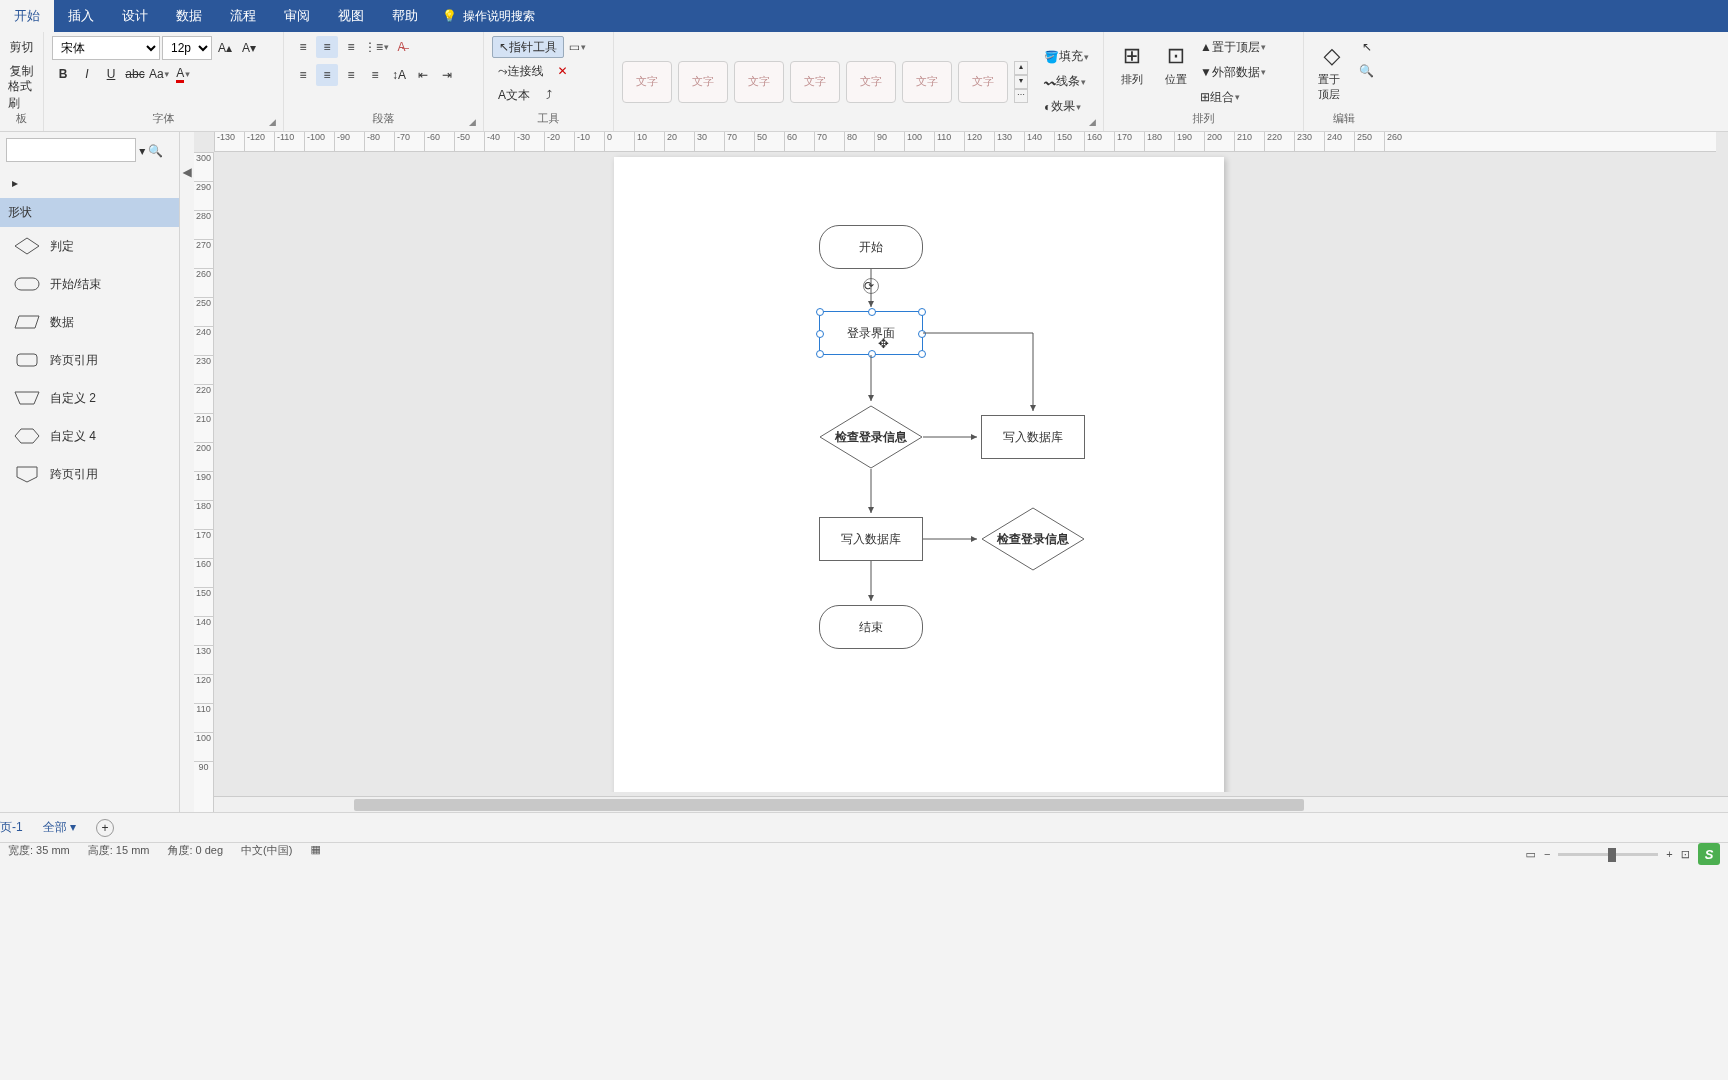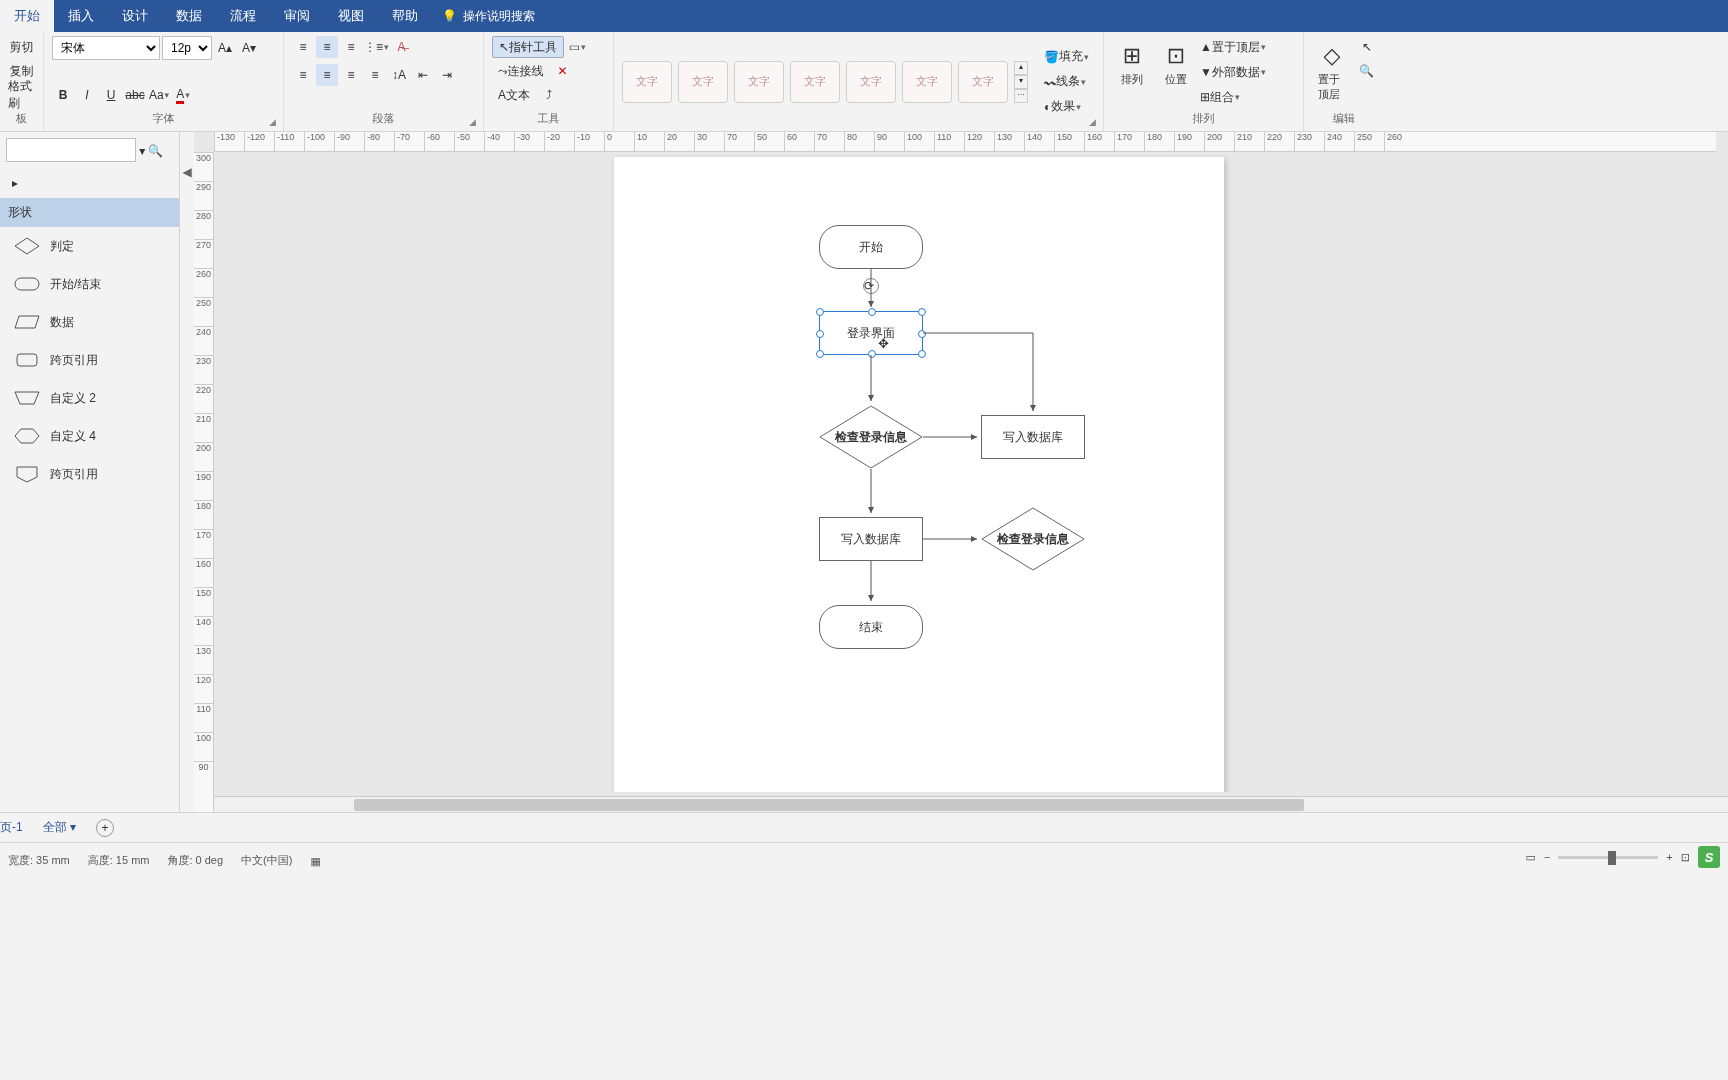--- a/index.html
+++ b/index.html
@@ -66,21 +66,21 @@
 
 .scroll-h { position: absolute; bottom: 0; left: 20px; right: 0; height: 16px; background: #f0f0f0; border-top: 1px solid #ccc; }
 .scroll-h .thumb { position: absolute; left: 140px; width: 950px; top: 2px; height: 12px; background: #c8c8c8; border-radius: 2px; }
 
 
 .pagetabs { height: 30px; background: #f3f3f3; border-top: 1px solid #d4d4d4; display: flex; align-items: center; gap: 20px; font-size: 12px; }
 .pagetabs .ptab { color: #2b579a; cursor: pointer; }
 .pagetabs .add { width: 18px; height: 18px; border: 1px solid #999; border-radius: 50%; display: flex; align-items: center; justify-content: center; cursor: pointer; }
 
 
-.statusbar { height: 26px; background: #f3f3f3; border-top: 1px solid #d4d4d4; display: flex; align-items: flex-end; padding: 0 8px; font-size: 11px; color: #555; gap: 18px; }
+.statusbar { height: 26px; background: #f3f3f3; border-top: 1px solid #d4d4d4; display: flex; align-items: flex-start; padding: 0 8px; font-size: 11px; color: #555; gap: 18px; }
 .statusbar .right { margin-left: auto; display: flex; gap: 8px; align-items: center; }
 .zoom-slider { width: 100px; height: 3px; background: #ccc; position: relative; }
 .zoom-slider .th { position: absolute; width: 8px; height: 14px; background: #666; top: -5px; left: 50px; }
 
 .ime-badge { width: 22px; height: 22px; background: #4caf50; color: #fff; border-radius: 3px; display: flex; align-items: center; justify-content: center; font-weight: bold; font-size: 13px; font-style: italic; }
 
 svg.icon-svg { overflow: visible; }
 .dd { font-size: 9px; color: #666; margin-left: 1px; }
 </style>
 </head>
@@ -108,21 +108,21 @@
       <div class="btn">剪切</div>
       <div class="btn">复制</div>
       <div class="btn">格式刷</div>
     </div>
       </div>
     <div class="label">板</div>
   </div>
 
   <div class="ribbon-group" style="width:240px">
     <div class="content">
-        <div class="col" style="gap:24px">
+        <div class="col" style="gap:3px">
       <div class="row">
         <select class="combo font-combo"><option>宋体</option></select>
         <select class="combo size-combo"><option>12pt</option></select>
         <div class="btn">A▴</div>
         <div class="btn">A▾</div>
       </div>
       <div class="row">
         <div class="btn">
               <b>B</b>
             </div>

